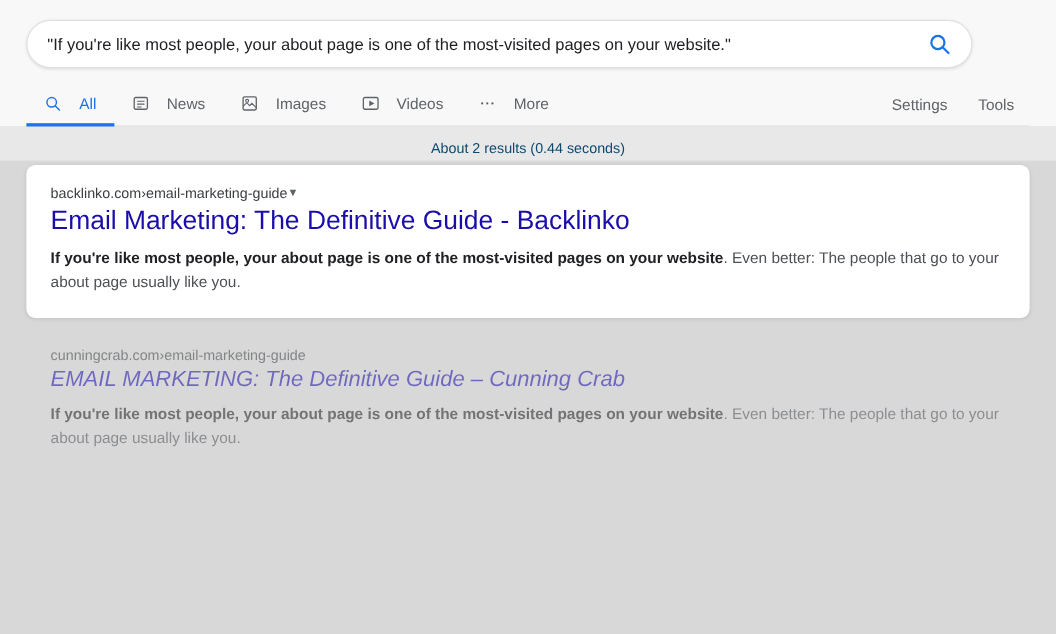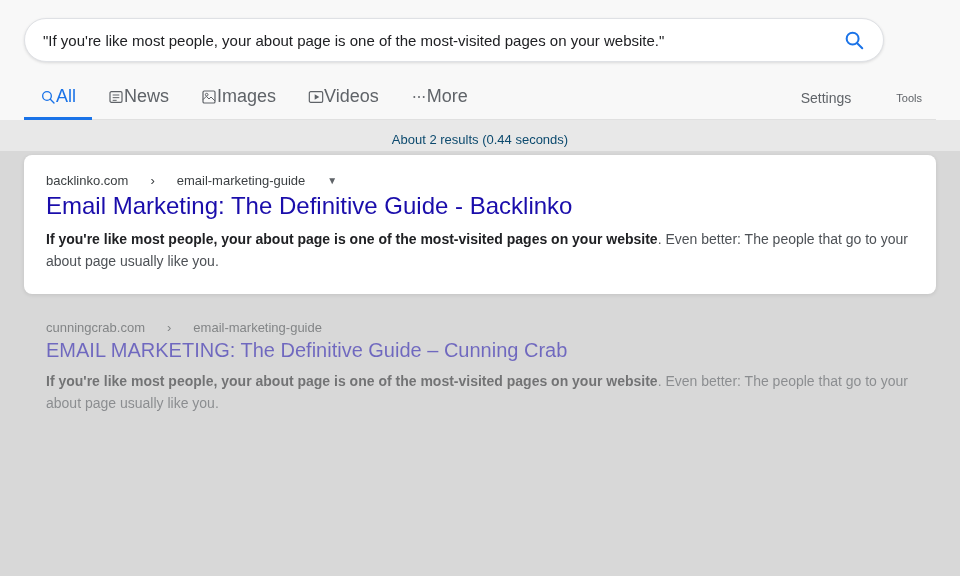--- a/index.html
+++ b/index.html
@@ -60,23 +60,23 @@
     .nav-tabs {
       display: flex;
       align-items: center;
       gap: 0;
       border-bottom: 1px solid #e0e0e0;
     }
 
     .nav-tab {
       display: flex;
       align-items: center;
-      gap: 0;
+      gap: 16px;
       padding: 10px 16px;
-      font-size: 18px;
+      font-size: 14px;
       color: #5f6368;
       cursor: pointer;
       text-decoration: none;
       border-bottom: 3px solid transparent;
       margin-bottom: -1px;
       white-space: nowrap;
     }
 
     .nav-tab.active {
       color: #1a73e8;
@@ -91,21 +91,21 @@
     .nav-tab-settings {
       margin-left: auto;
       color: #5f6368;
       font-size: 14px;
       cursor: pointer;
       padding: 10px 14px;
     }
 
     .nav-tab-tools {
       color: #5f6368;
-      font-size: 11px;
+      font-size: 14px;
       cursor: pointer;
       padding: 10px 14px;
     }
 
     .results-info {
       padding: 12px 24px 4px 24px;
       font-size: 13px;
       color: #0c4a6e;
       background: #e8e8e8;
       text-align: center;
@@ -123,21 +123,21 @@
       margin-bottom: 0;
       box-shadow: 0 1px 4px rgba(0,0,0,0.10);
       margin-top: 4px;
     }
 
     .result-breadcrumb {
       font-size: 13px;
       color: #3c4043;
       display: flex;
       align-items: center;
-      gap: 22px;
+      gap: 0;
       margin-bottom: 4px;
     }
 
     .breadcrumb-arrow {
       font-size: 10px;
       color: #5f6368;
     }
 
     .result-title {
       font-size: 24px;
@@ -168,38 +168,38 @@
     }
 
     .result-title-grey {
       font-size: 20px;
       color: #1a0dab;
       font-weight: 400;
       margin-bottom: 8px;
       cursor: pointer;
       text-decoration: none;
       display: block;
+      font-style: italic;
     }
 
     .result-snippet-grey {
       font-size: 14px;
       color: #4d5156;
       line-height: 1.58;
     }
 
     .result-snippet-grey strong {
       color: #202124;
       font-weight: 700;
     }
 
     .nav-right {
       display: flex;
       align-items: center;
       margin-left: auto;
-      gap: 17px;
     }
   </style>
 </head>
 <body>
 
 <div class="top-bar">
   <div class="search-bar-row">
     <div class="search-input-wrapper">
       <span class="search-input-text">"If you're like most people, your about page is one of the most-visited pages on your website."</span>
       <button class="search-icon-btn">

